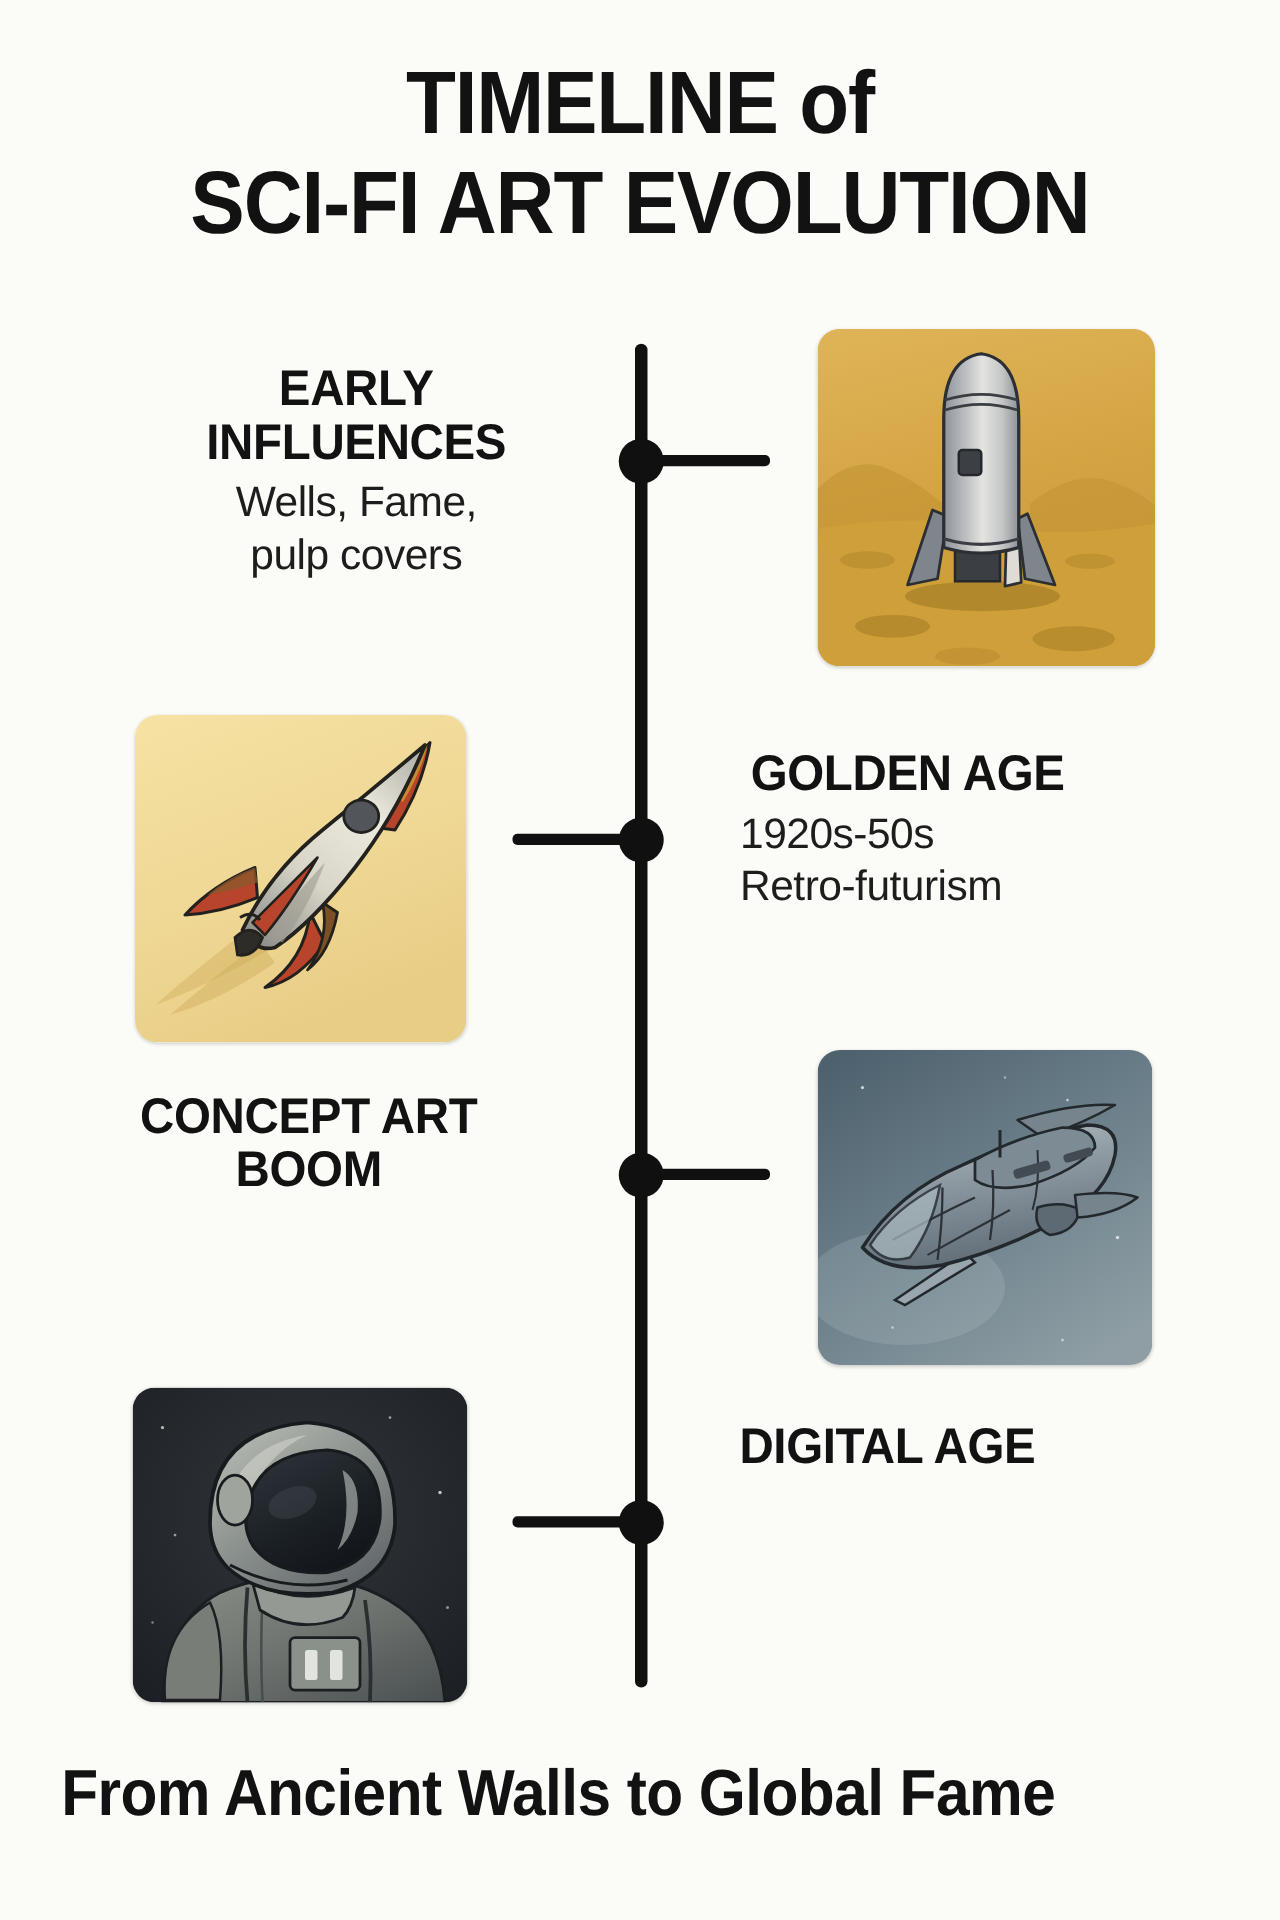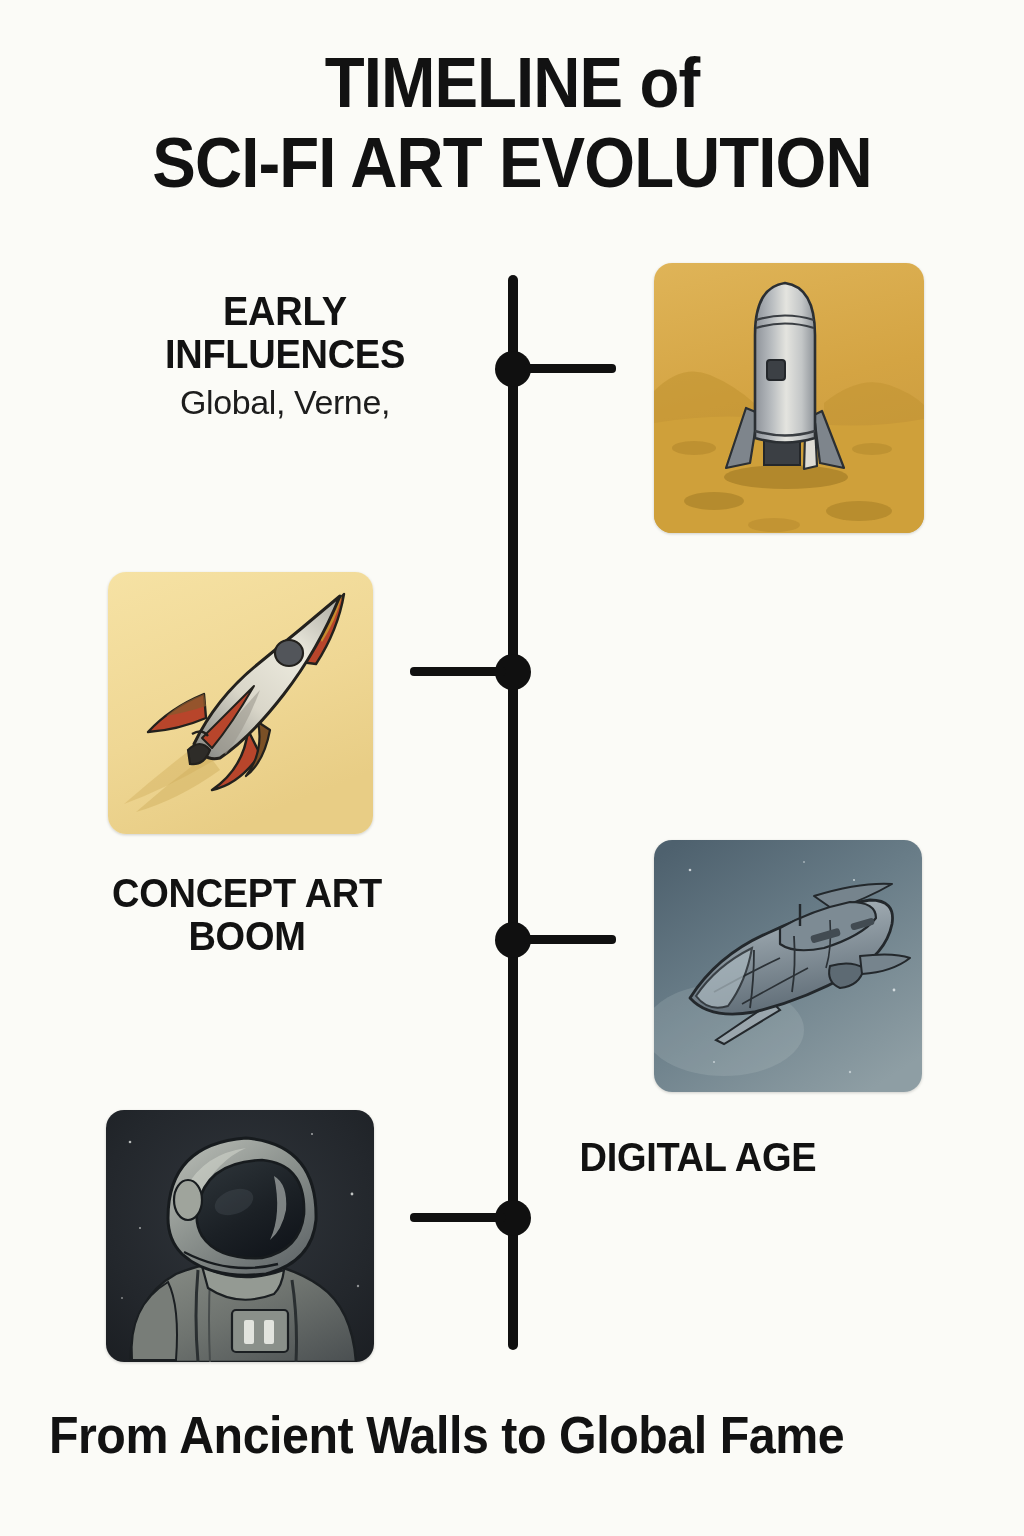--- a/index.html
+++ b/index.html
@@ -140,21 +140,22 @@
 
   <div class="timeline-node" style="top:1200px;"></div>
   <div class="connector" style="left:410px; top:1213px; width:96px;"></div>
 
   <div class="entry-text align-right" style="left:110px; top:290px; width:350px;">
     <p class="entry-heading">
       <span>EARLY</span><br>
       <span>INFLUENCES</span>
     </p>
     <p class="entry-sub">
-      <span>Global, Verne,</span><br>
+      <span>Wells, Fame,</span><br>
+      <span>pulp covers</span>
     </p>
   </div>
 
   <div class="img-card" style="left:654px; top:263px; width:270px; height:270px;">
     <svg viewBox="0 0 270 270" preserveAspectRatio="none" aria-hidden="true">
       <defs>
         <linearGradient id="g1sky" x1="0" y1="0" x2="0.25" y2="1">
           <stop offset="0%" stop-color="#dfb458"></stop>
           <stop offset="55%" stop-color="#d4a443"></stop>
           <stop offset="100%" stop-color="#c89a3f"></stop>
@@ -233,20 +234,29 @@
 
       <path d="M94 166 Q118 142 146 114 Q124 152 104 176 Z" fill="#b8452b" stroke="#23211d" stroke-width="2" stroke-linejoin="round"></path>
 
       <ellipse cx="181" cy="81" rx="14" ry="13" fill="#52555a" stroke="#23211d" stroke-width="2.2"></ellipse>
 
       <path d="M80 178 Q92 166 102 178 Q96 194 82 192 Z" fill="#2e2c28" stroke="#23211d" stroke-width="2.2"></path>
       <path d="M84 162 Q94 156 100 164" fill="none" stroke="#23211d" stroke-width="2.4"></path>
     </svg>
   </div>
 
+  <div class="entry-text align-left" style="left:592px; top:598px; width:340px;">
+    <p class="entry-heading">
+      <span>GOLDEN AGE</span>
+    </p>
+    <p class="entry-sub">
+      <span>1920s-50s</span><br>
+      <span>Retro-futurism</span>
+    </p>
+  </div>
 
   <div class="entry-text align-right" style="left:52px; top:872px; width:390px;">
     <p class="entry-heading">
       <span>CONCEPT ART</span><br>
       <span>BOOM</span>
     </p>
   </div>
 
   <div class="img-card" style="left:654px; top:840px; width:268px; height:252px;">
     <svg viewBox="0 0 268 252" preserveAspectRatio="none" aria-hidden="true">
@@ -355,21 +365,21 @@
 
       <path d="M168 66 Q182 74 180 100 Q176 120 164 130 Q176 104 168 66 Z" fill="#cfd6d2" opacity="0.55"></path>
       <ellipse cx="128" cy="92" rx="20" ry="12" fill="#5a646c" opacity="0.25" transform="rotate(-20 128 92)"></ellipse>
 
       <ellipse cx="82" cy="90" rx="14" ry="20" fill="#9fa49c" stroke="#171b1e" stroke-width="2.2"></ellipse>
 
       <path d="M78 142 Q124 166 172 154" fill="none" stroke="#171b1e" stroke-width="2.4"></path>
     </svg>
   </div>
 
-  <div class="entry-text align-left" style="left:571px; top:1136px; width:340px;">
+  <div class="entry-text align-left" style="left:583px; top:1136px; width:340px;">
     <p class="entry-heading">
       <span>DIGITAL AGE</span>
     </p>
   </div>
 
   <div id="footer-block">
     <span id="footer-text">From Ancient Walls to Global Fame</span>
   </div>
 
 </div>

